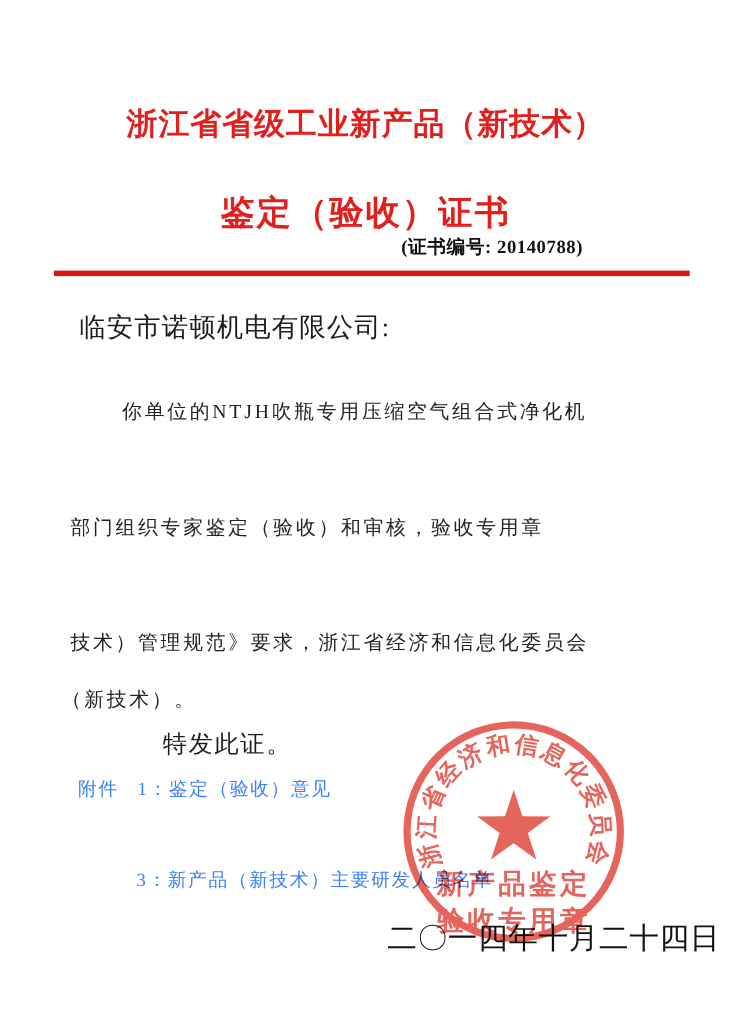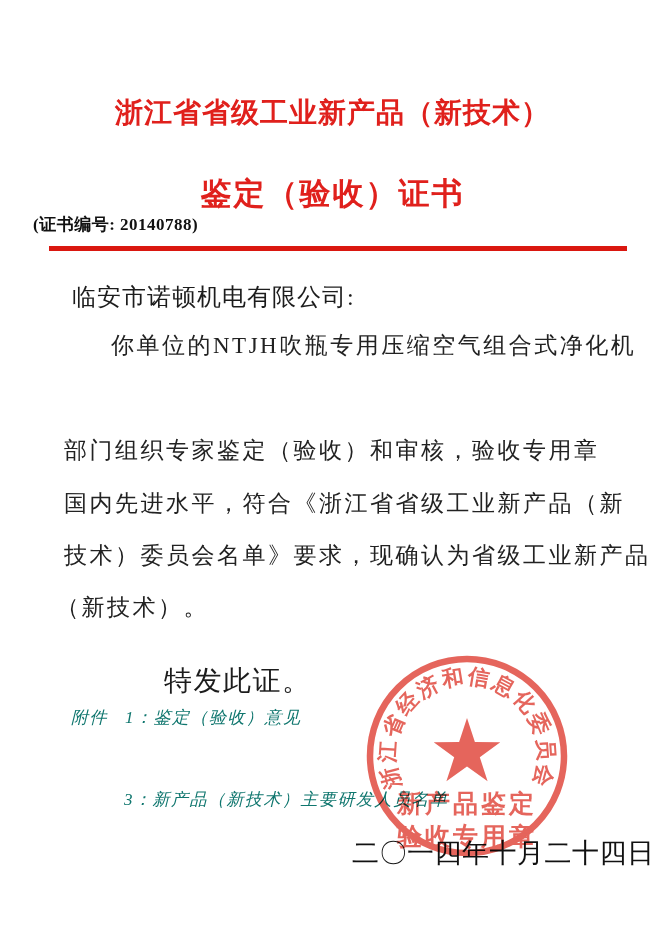--- a/index.html
+++ b/index.html
@@ -20,40 +20,40 @@
     color:#e0201c;letter-spacing:1px;
   }
   .title2{
     top:162px;left:0;width:665px;
     text-align:center;
     font-size:31px;font-weight:bold;
     color:#e0201c;letter-spacing:2px;margin-top:11px;
   }
   .certno{
     top:213px;left:0;width:530px;
-    text-align:left;
+    text-align:right;
     font-size:17px;font-weight:bold;
-    color:#111111;letter-spacing:0.5px;margin-left:33px;
+    color:#111111;letter-spacing:0.5px;
   }
   .divider{
     top:246px;left:49px;width:578px;height:5px;
     background:#da1710;
   }
 
   .salutation{top:281px;left:72px;font-size:24px;letter-spacing:1px;}
-  .bline{font-size:23px;letter-spacing:2.5px;color:#222222;}
+  .bline{font-size:18px;letter-spacing:2.5px;color:#222222;margin-top:32px;}
   .bl0{top:330px;left:111px;}
   .bl1{top:383px;left:64px;}
   .bl2{top:435px;left:64px;}
   .bl3{top:488px;left:64px;}
   .bl4{top:540px;left:64px;}
   .bl5{top:592px;left:56px;text-align:right;}
-  .closing{top:662px;left:164px;font-size:28px;letter-spacing:1.5px;text-align:center;}
+  .closing{top:662px;left:148px;font-size:22px;letter-spacing:1.5px;text-align:center;}
 
-  .attach{font-size:17px;letter-spacing:1.5px;color:#0f766e;font-style:italic;}
+  .attach{font-size:17px;letter-spacing:1.5px;color:#3b82f6;}
   .at1{top:706px;left:71px;}
   .at2{top:747px;left:124px;}
   .at3{top:788px;left:124px;}
   .attach-label{margin-right:17px;}
 
   .dateline{
     top:835px;left:352px;
     font-size:27px;letter-spacing:0.5px;color:#111111;
     z-index:1;
   }
@@ -76,22 +76,21 @@
 <div class="page">
 
   <div class="abs title1">浙江省省级工业新产品（新技术）</div>
   <div class="abs title2">鉴定（验收）证书</div>
   <div class="abs certno">(证书编号: 20140788)</div>
   <div class="abs divider"></div>
 
   <div class="abs salutation">临安市诺顿机电有限公司:</div>
   <div class="abs bline bl0">你单位的NTJH吹瓶专用压缩空气组合式净化机</div>
   <div class="abs bline bl2">部门组织专家鉴定（验收）和审核，验收专用章</div>
-  <div class="abs bline bl3">国内先进水平，符合《浙江省省级工业新产品（新</div>
-  <div class="abs bline bl4">技术）委员会名单》要求，现确认为省级工业新产品</div>
+  <div class="abs bline bl4">技术）管理规范》要求，浙江省经济和信息化委员会</div>
   <div class="abs bline bl5">（新技术）。</div>
   <div class="abs closing">特发此证。</div>
 
   <div class="abs attach at1">
     <span class="attach-label">附件</span><span>1：鉴定（验收）意见</span>
   </div>
   <div class="abs attach at3">3：新产品（新技术）主要研发人员名单</div>
 
   <div class="abs dateline">二〇一四年十月二十四日</div>
 

